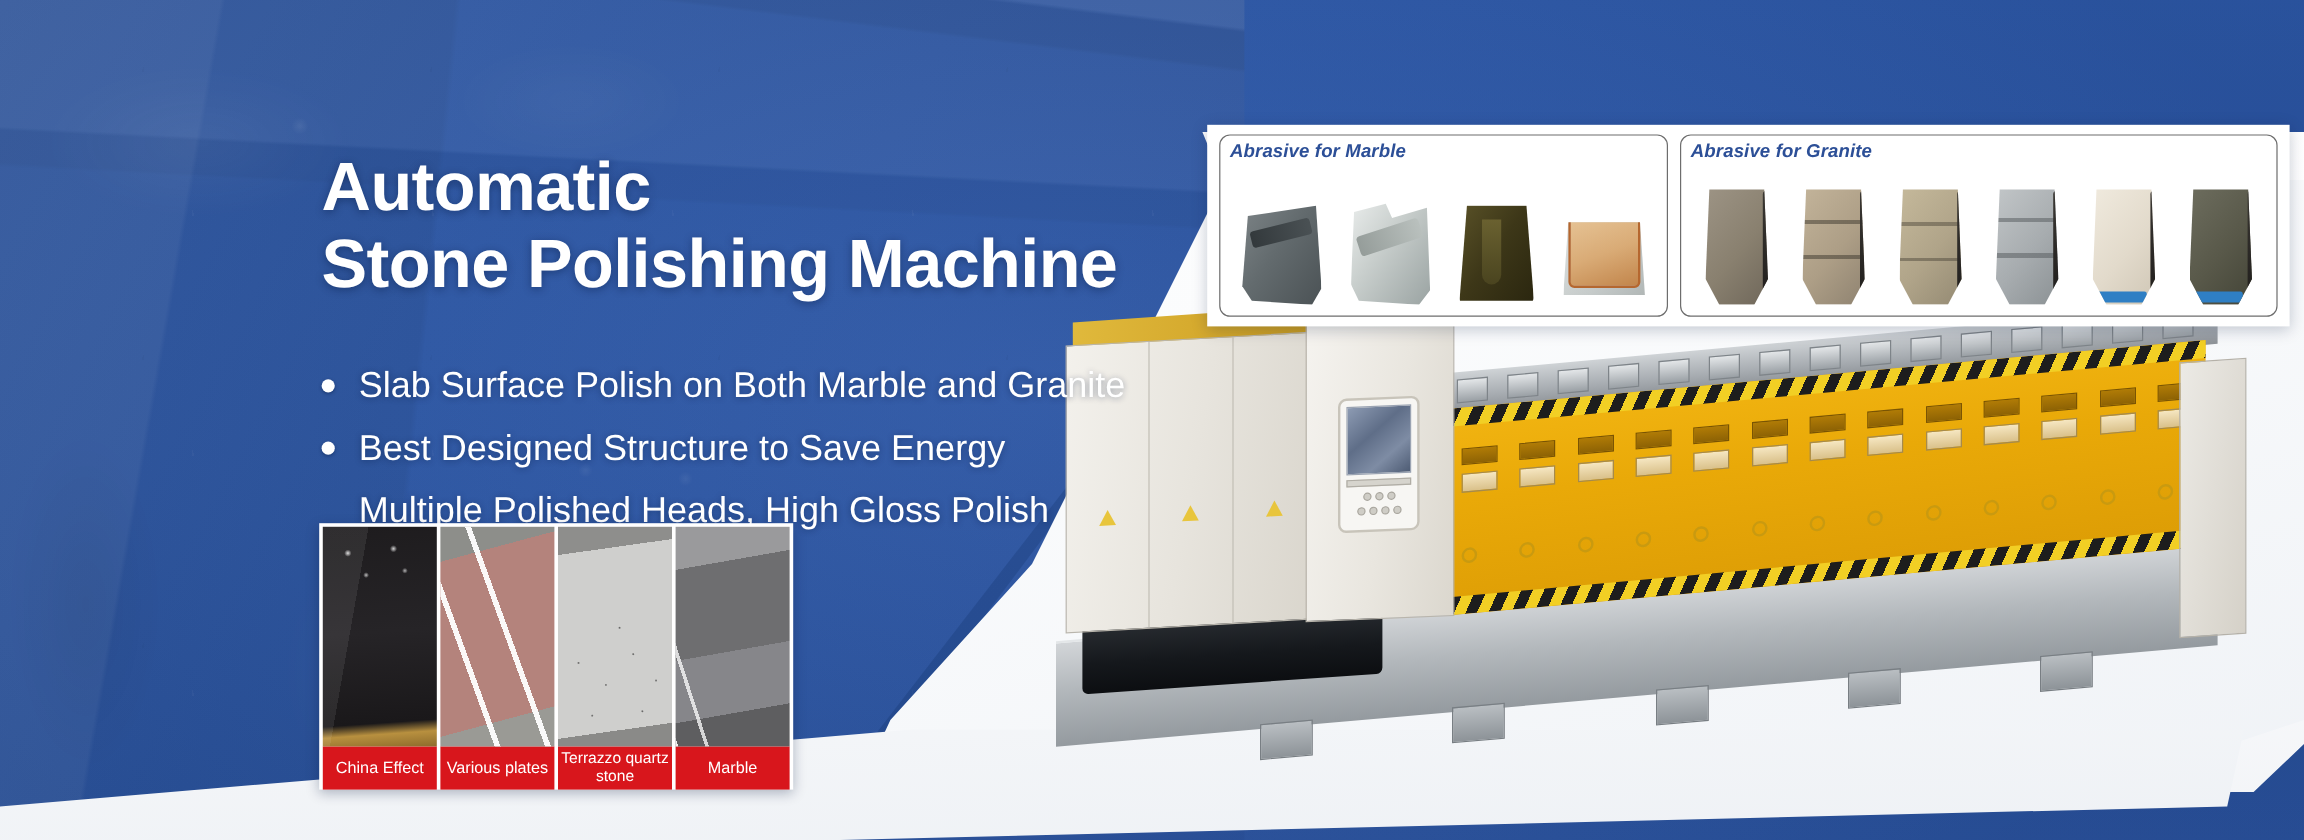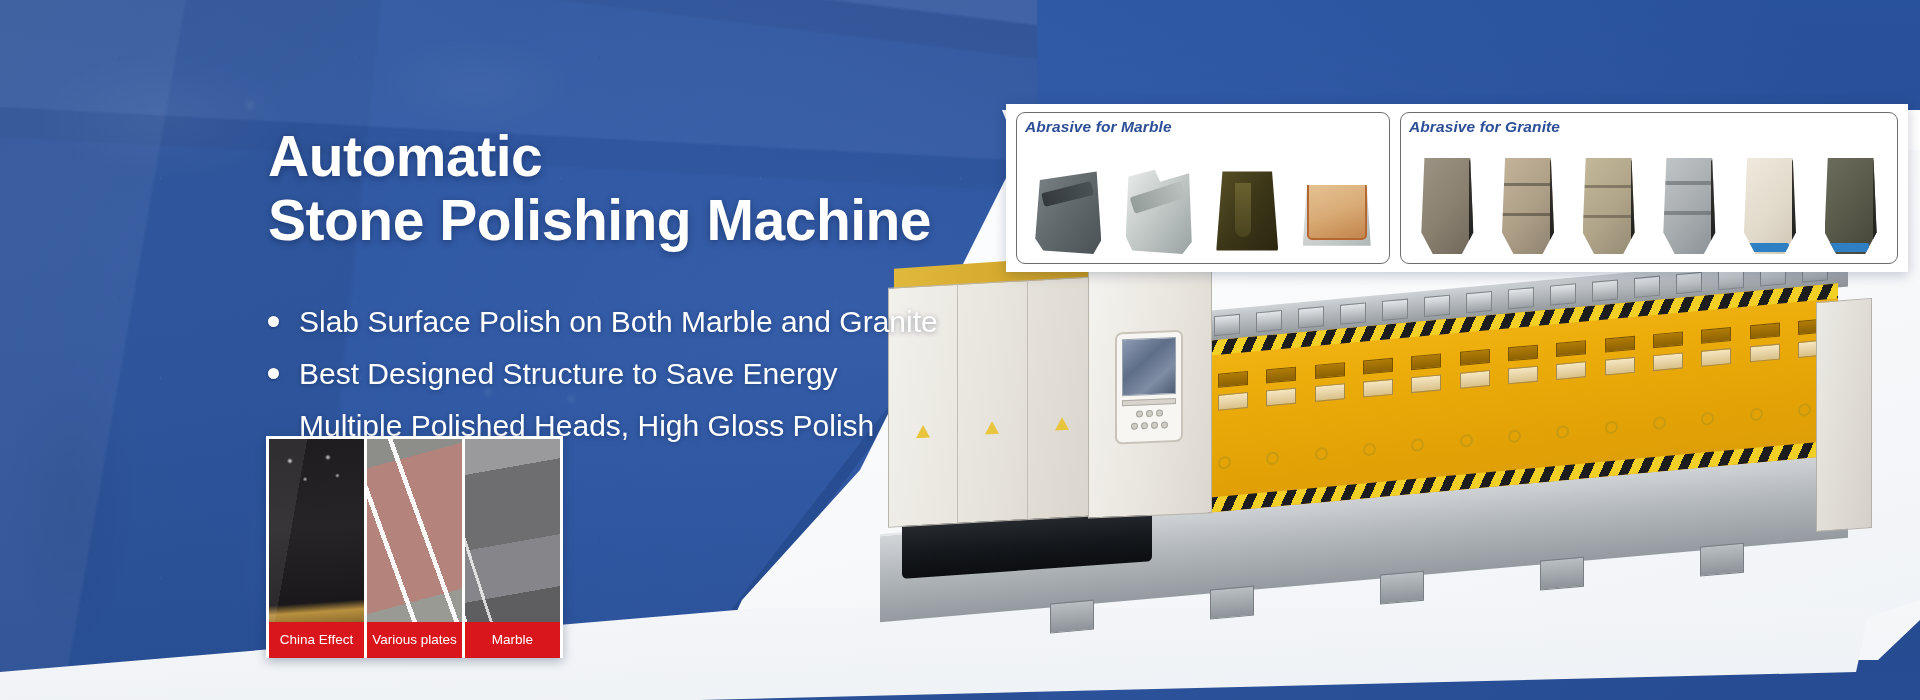--- a/index.html
+++ b/index.html
@@ -540,18 +540,22 @@
   <div class="thumbs">
     <div class="thumb">
       <div class="thumb-img t-black"></div>
       <div class="cap">China Effect</div>
     </div>
     <div class="thumb">
       <div class="thumb-img t-granite"></div>
       <div class="cap">Various plates</div>
     </div>
     <div class="thumb">
+      <div class="thumb-img t-terrazzo"></div>
+      <div class="cap two">Terrazzo quartz stone</div>
+    </div>
+    <div class="thumb">
       <div class="thumb-img t-marble"></div>
       <div class="cap">Marble</div>
     </div>
   </div>
 
 </div>
 
 </body></html>

